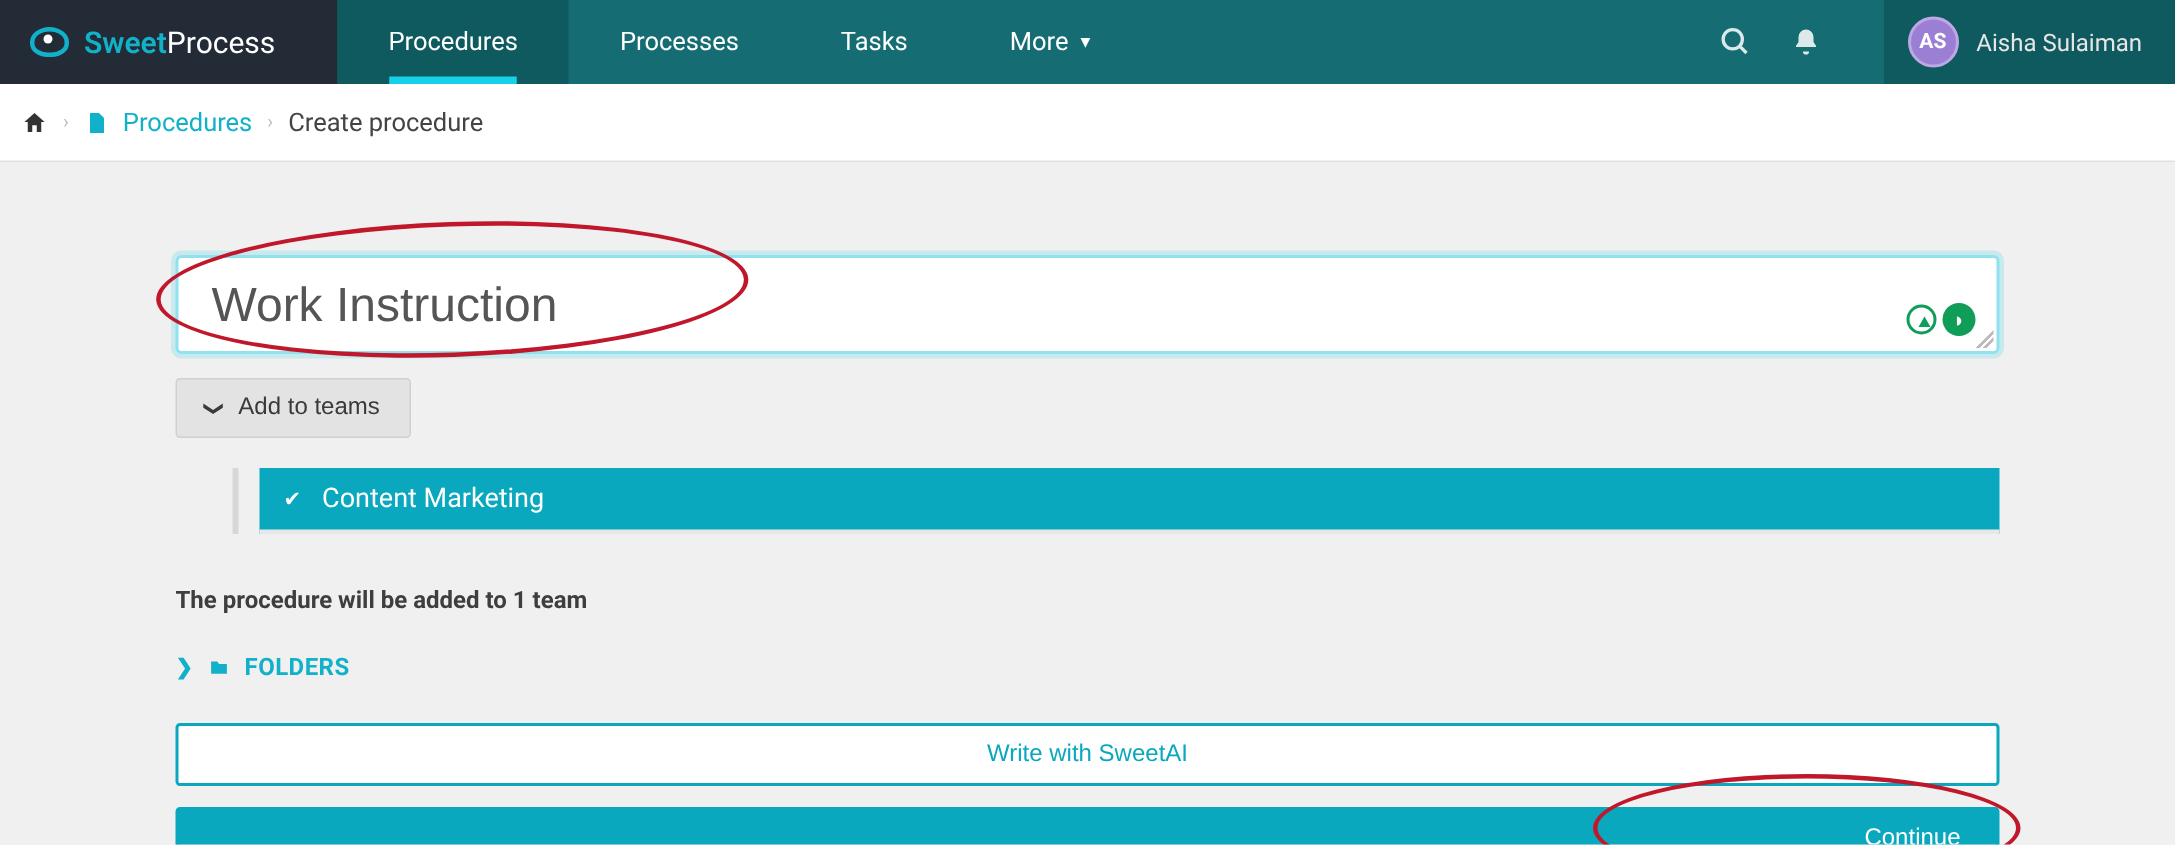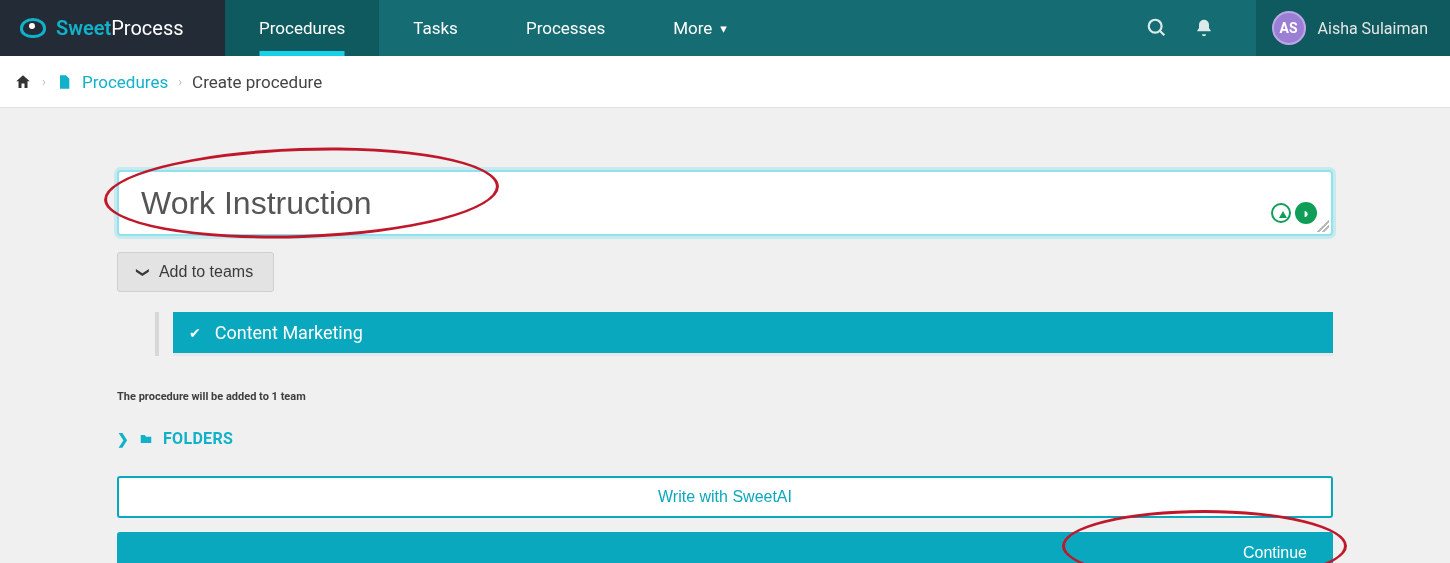--- a/index.html
+++ b/index.html
@@ -164,21 +164,21 @@
     padding:10px 16px;
     font-size:18px;
     display:flex;align-items:center;gap:14px;
     cursor:pointer;
     border-bottom:3px solid #e7e7e7;
   }
   .team-row .check{font-size:14px;}
 
   .summary-line{
     margin-top:34px;
-    font-size:11px;
+    font-size:16px;
     font-weight:700;
     color:#3e3e3e;
   }
 
   .folders-btn{
     margin-top:26px;
     color:#11b1c9;
     font-size:16px;
     font-weight:700;
     display:inline-flex;align-items:center;gap:8px;
@@ -231,24 +231,24 @@
     <div class="logo-mark"></div>
     <div class="logo-text">
       <span class="accent">Sweet</span><span>Process</span>
     </div>
   </div>
   <div class="navlinks">
     <div class="navlink active">
         <span>Procedures</span>
       </div>
     <div class="navlink">
+        <span>Processes</span>
+      </div>
+    <div class="navlink">
         <span>Tasks</span>
-      </div>
-    <div class="navlink">
-        <span>Processes</span>
       </div>
     <div class="navlink">
       <span>More</span>
       <span class="chev">▾</span>
     </div>
   </div>
   <div class="nav-right">
     <div class="icon-btn">
       <svg width="22" height="22" viewBox="0 0 24 24" fill="none" stroke="#fff" stroke-width="2.4">
           <circle cx="10" cy="10" r="7"></circle>

